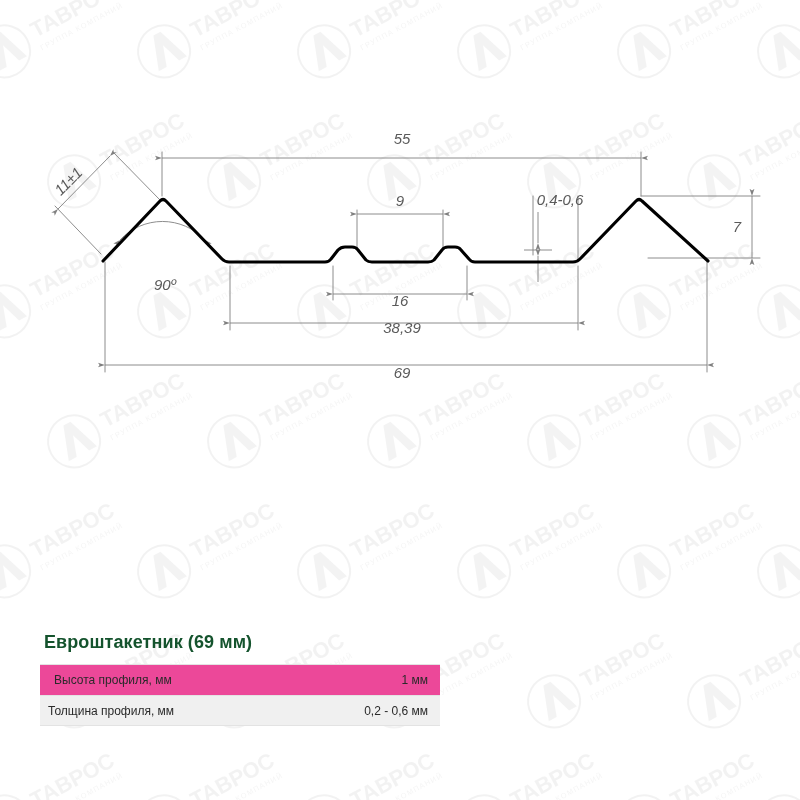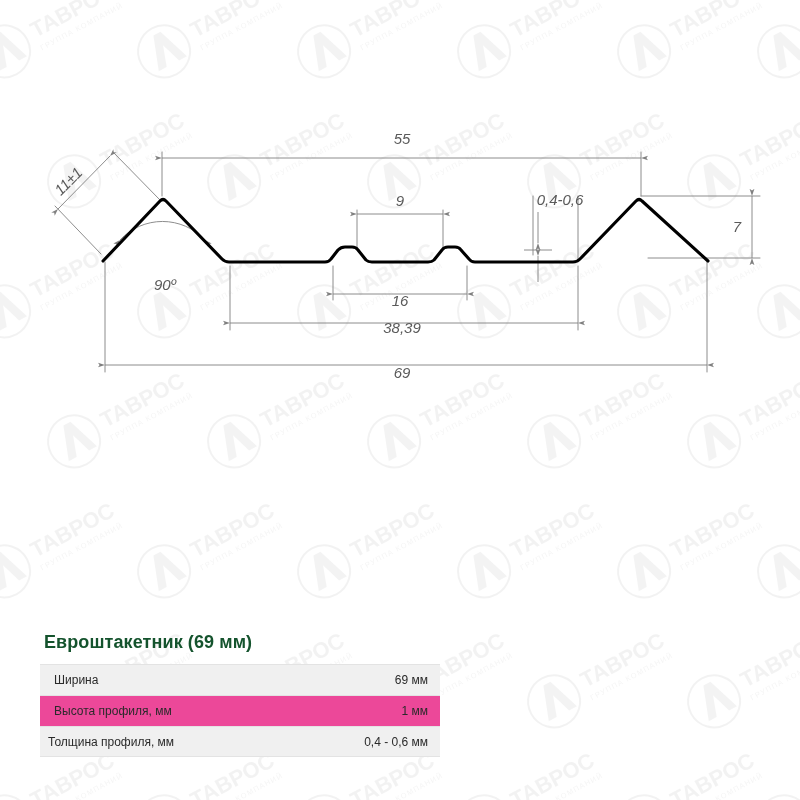--- a/index.html
+++ b/index.html
@@ -574,29 +574,25 @@
       <text x="560" y="205">0,4-0,6</text>
       <text x="737" y="232">7</text>
       <text x="165" y="290">90º</text>
       <text x="72" y="185" transform="rotate(-45 72 185)">11±1</text>
     </g>
   </svg>
 
   <div id="spec">
     <div id="spec-title">Евроштакетник (69 мм)</div>
 
-    <div class="spec-row odd">
-      <span class="spec-label">Ширина</span>
-      <span class="spec-value">69 мм</span>
-    </div>
 
     <div class="spec-row even">
       <span class="spec-label">Высота профиля, мм</span>
       <span class="spec-value">1 мм</span>
     </div>
 
     <div class="spec-row odd">
       <span class="spec-label">Толщина профиля, мм</span>
-      <span class="spec-value">0,4 - 0,6 мм</span>
+      <span class="spec-value">0,2 - 0,6 мм</span>
     </div>
   </div>
 
 </div>
 
 </body></html>

